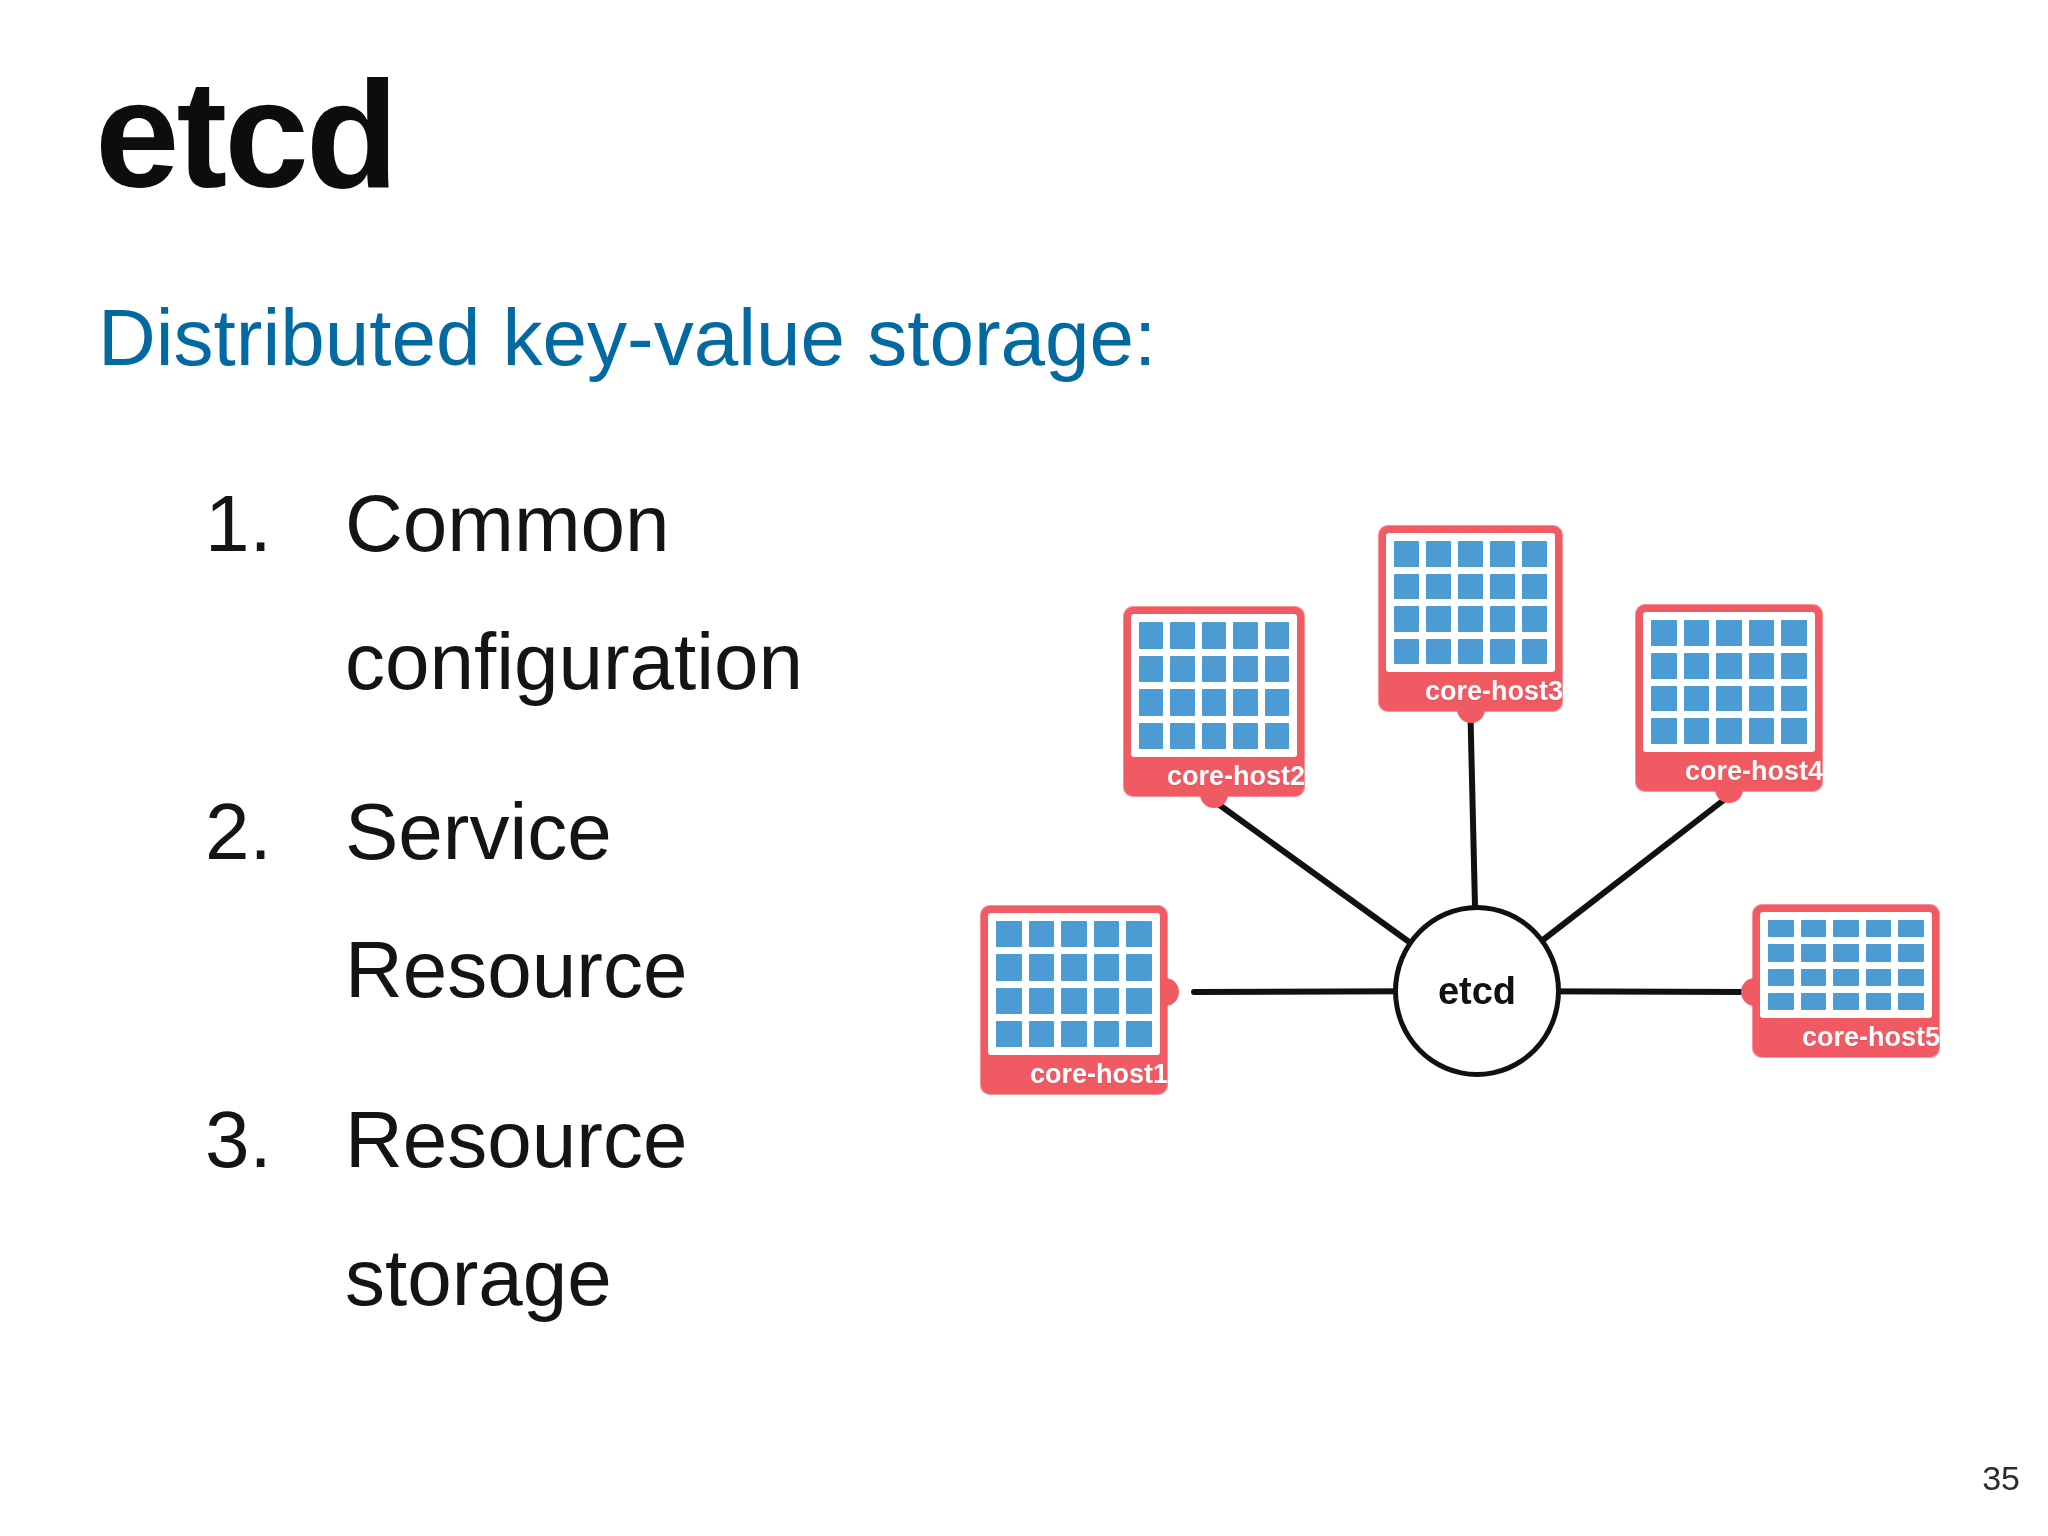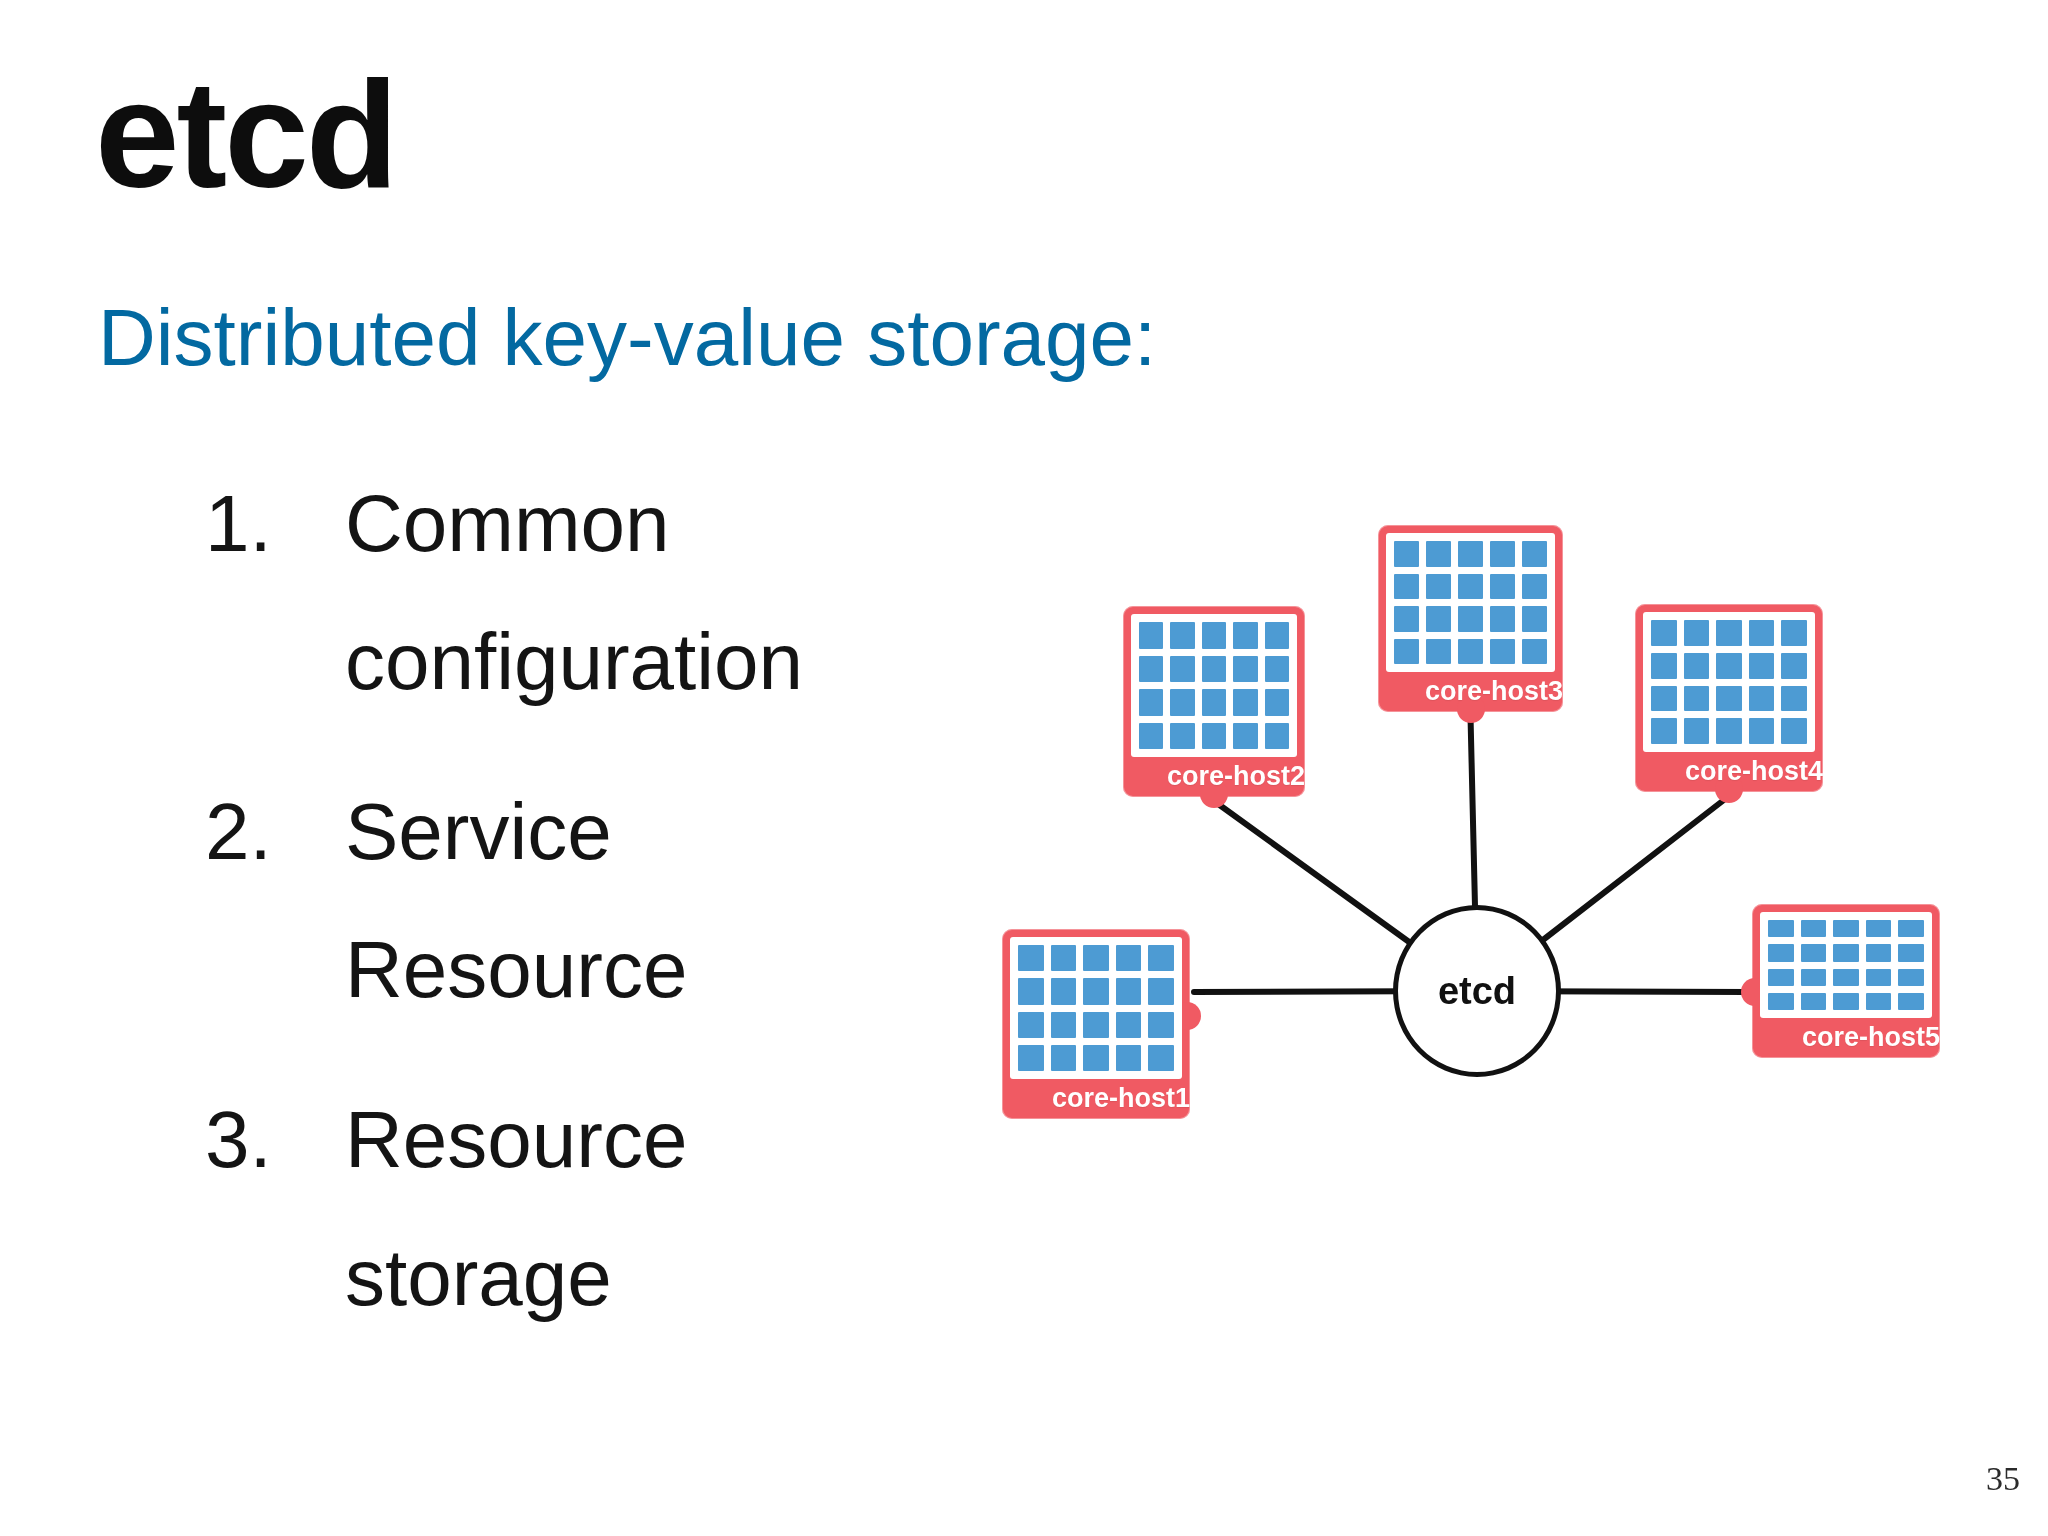--- a/index.html
+++ b/index.html
@@ -26,21 +26,21 @@
     position: absolute; left: 205px; top: 455px;
     list-style: none;
   }
   .num-list li {
     display: grid; grid-template-columns: 140px 545px;
     font-size: 80px; line-height: 1.72;
     margin-bottom: 33px; color: #141414;
   }
   .page-number {
     position: absolute; right: 28px; bottom: 38px;
-    font-size: 34px; color: #2b2b2b; font-family: Liberation Serif, serif;
+    font-size: 34px; color: #2b2b2b;
   }
 
   .diagram { position: absolute; inset: 0; }
   .diagram svg.wires { position: absolute; left: 0; top: 0; z-index: 1; }
 
   .host {
     position: absolute; z-index: 2;
     background: var(--red, #f05a63);
     border-radius: 10px;
     box-shadow: 0 0 0 1px rgba(255,255,255,0.35) inset;
@@ -95,21 +95,21 @@
     </ol>
 
   <div class="diagram" id="diagram">
     <svg class="wires" id="wires" width="2048" height="1536" viewBox="0 0 2048 1536">
         <line x1="1194" y1="992" x2="1477" y2="991" stroke="#111111" stroke-width="6" stroke-linecap="round"></line>
         <line x1="1214" y1="801" x2="1477" y2="991" stroke="#111111" stroke-width="6" stroke-linecap="round"></line>
         <line x1="1470.5" y1="716" x2="1477" y2="991" stroke="#111111" stroke-width="6" stroke-linecap="round"></line>
         <line x1="1729" y1="796" x2="1477" y2="991" stroke="#111111" stroke-width="6" stroke-linecap="round"></line>
         <line x1="1748" y1="992" x2="1477" y2="991" stroke="#111111" stroke-width="6" stroke-linecap="round"></line>
       </svg>
-    <div class="host" style="left: 1002px; top: 905px; width: 188px; height: 190px; margin-top: 24px;">
+    <div class="host" style="left: 980px; top: 905px; width: 188px; height: 190px;">
         <div class="nub" style="right: -11px; top: 73px;"></div>
         <div class="panel" style="grid-template-columns: repeat(5, 1fr); grid-template-rows: repeat(4, 1fr);">
           <div class="cell"></div>
           <div class="cell"></div>
           <div class="cell"></div>
           <div class="cell"></div>
           <div class="cell"></div>
           <div class="cell"></div>
           <div class="cell"></div>
           <div class="cell"></div>

